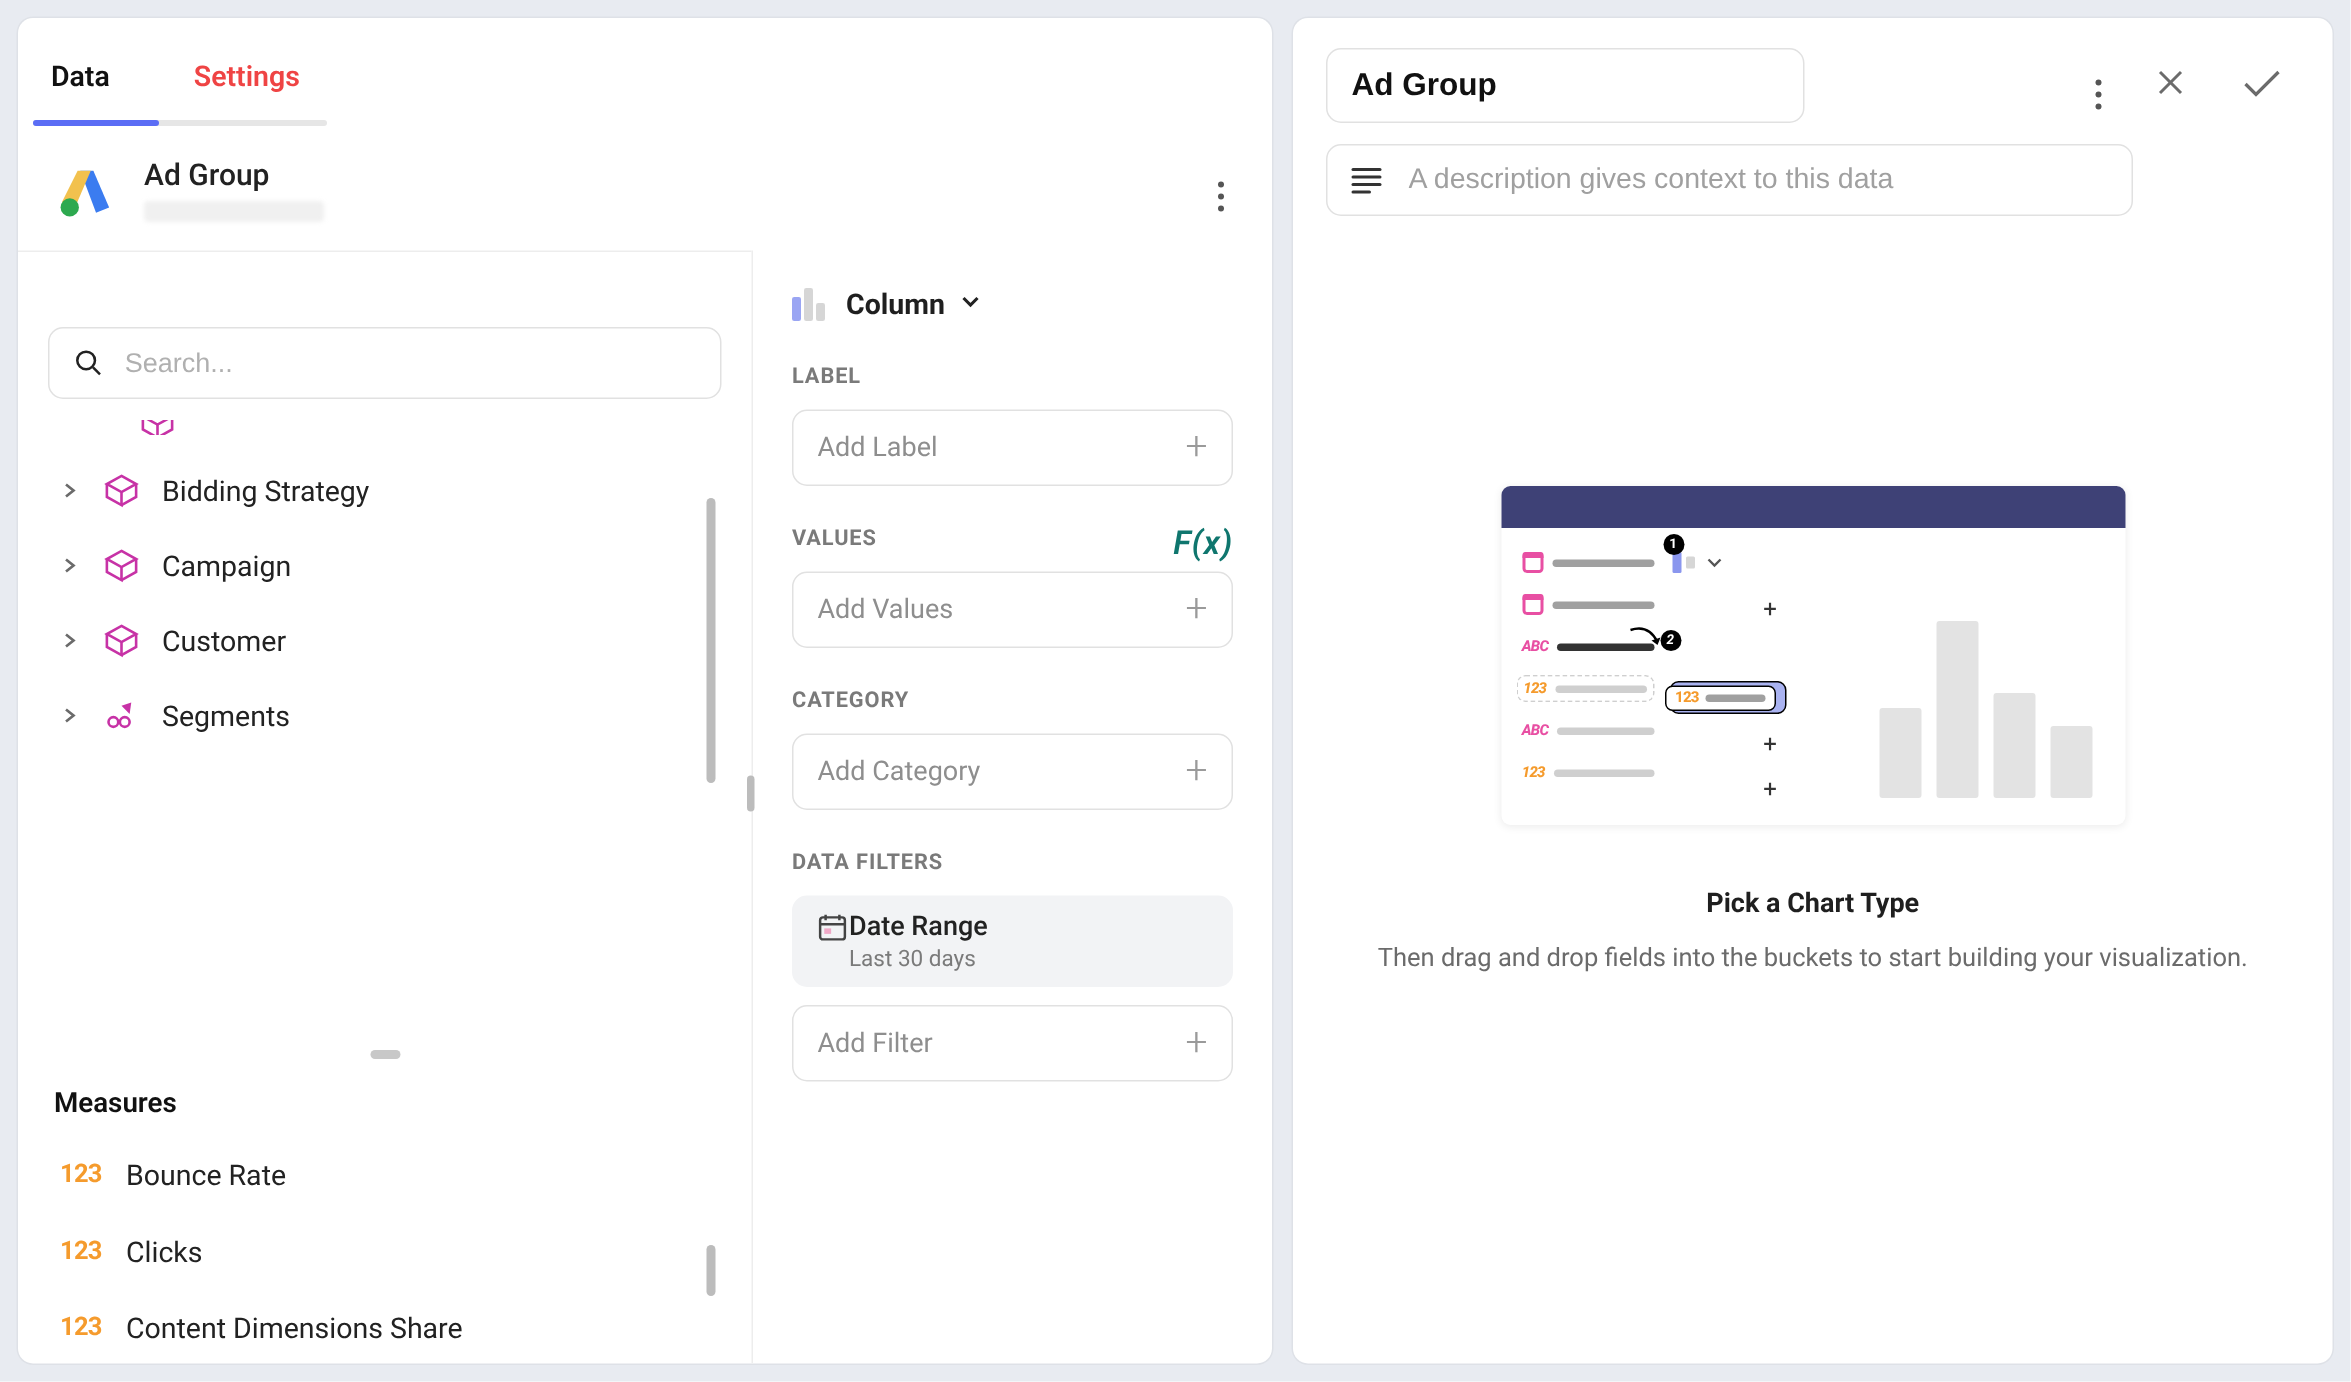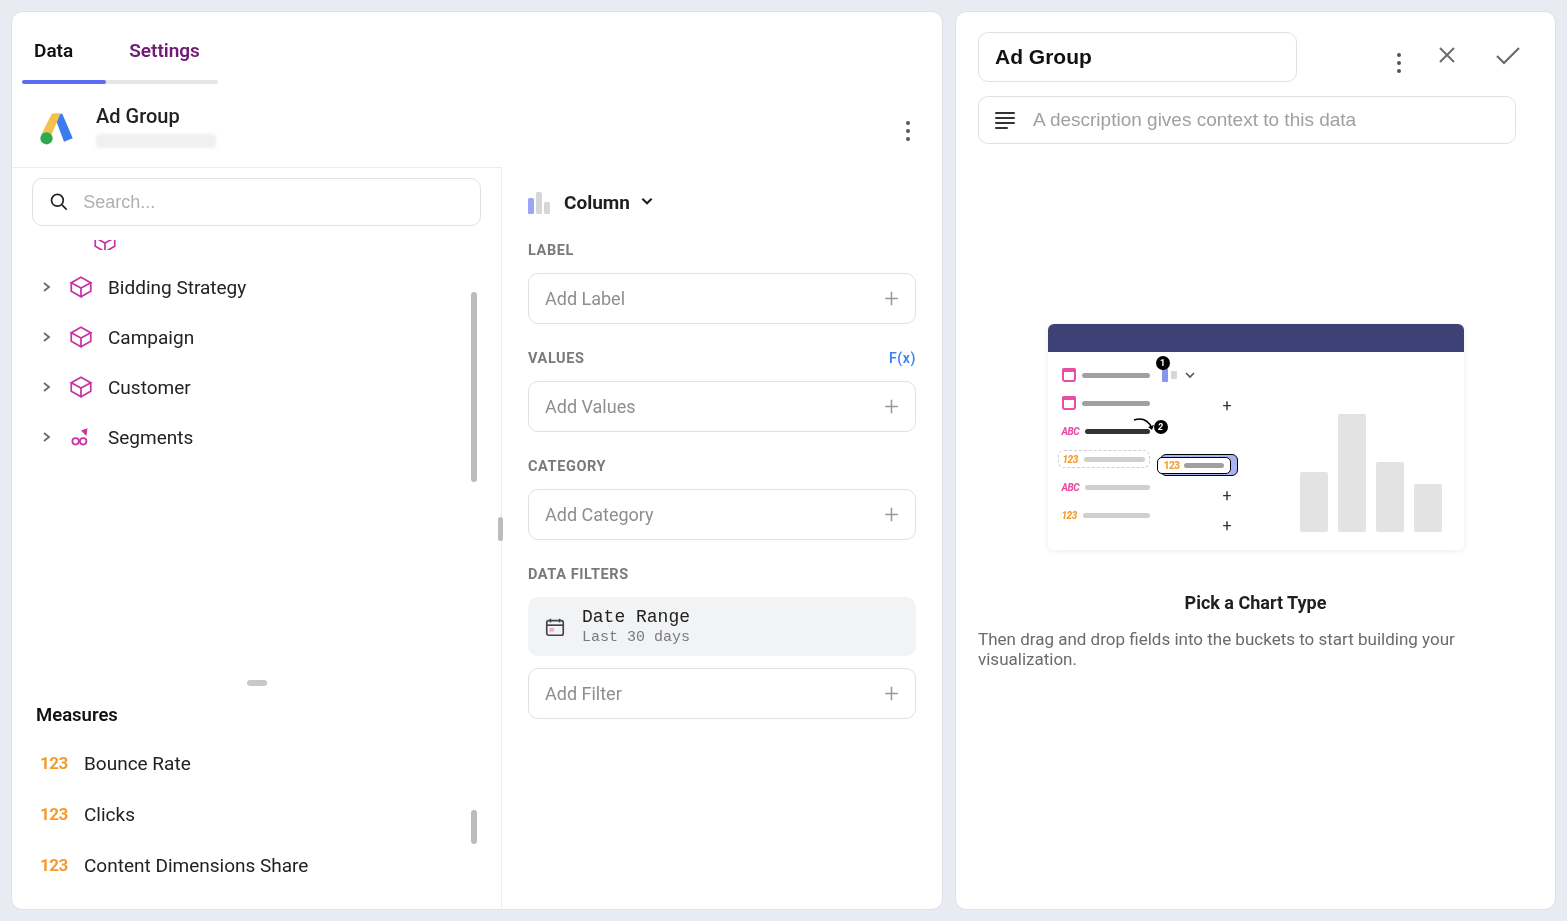--- a/index.html
+++ b/index.html
@@ -18,21 +18,21 @@
       height: 100%;
     }
     .panel {
       background: #fff;
       border-radius: 10px;
       box-shadow: 0 0 0 1px rgba(0,0,0,0.04);
       overflow: hidden;
       position: relative;
     }
     .left-panel {
-      width: 930px;
+      width: 836px;
       display: flex;
       flex-direction: column;
     }
     .right-panel {
       flex: 1;
       display: flex;
       flex-direction: column;
       padding: 10px 22px 0 22px;
     }
 
@@ -41,21 +41,21 @@
       display: flex;
       padding: 0 22px;
       gap: 56px;
       height: 72px;
       align-items: center;
       border-bottom: 1px solid transparent;
     }
     .tab {
       font-size: 19px;
       font-weight: 600;
-      color: #701a75;
+      color: #ef4444;
       cursor: pointer;
       padding-top: 6px;
     }
     .tab.active {
       color: #111;
     }
     .tab-underline {
       height: 4px;
       background: #e6e6e6;
       width: 196px;
@@ -127,20 +127,21 @@
 
     
     .search-wrap { padding: 10px 20px 6px 20px; border-top: 1px solid #ededed; }
     .search {
       display: flex;
       align-items: center;
       gap: 14px;
       border: 1px solid #e1e1e1;
       border-radius: 10px;
       padding: 12px 16px;
+      margin-top: 40px;
     }
     .search svg { width: 22px; height: 22px; stroke: #222; }
     .search input {
       border: none; outline: none;
       font-size: 18px;
       width: 100%;
       color: #333;
     }
     .search input::placeholder { color: #b0b0b0; }
 
@@ -242,23 +243,24 @@
 
     .config-section-label {
       font-size: 14.5px;
       letter-spacing: 0.6px;
       font-weight: 700;
       color: #7a7a7a;
       margin-top: 6px;
     }
     .fx-link {
       float: right;
-      color: #3b82f6;
+      color: #0f766e;
+      font-style: italic;
       font-weight: 600;
-      font-size: 14px;
+      font-size: 22px;
     }
 
     .dropzone {
       border: 1px solid #e1e1e1;
       border-radius: 10px;
       padding: 14px 16px;
       display: flex;
       align-items: center;
       justify-content: space-between;
       margin-top: 14px;
@@ -272,25 +274,23 @@
       color: #9a9a9a;
       font-weight: 300;
       line-height: 0.6;
     }
 
     .filter-chip {
       background: #f2f3f5;
       border-radius: 10px;
       padding: 10px 16px;
       display: flex;
-      align-items: center;
-      gap: 16px;
+      align-items: flex-start;
       margin-top: 14px;
       cursor: pointer;
-      font-family: Liberation Mono, monospace;
     }
     .cal-icon { width: 22px; height: 22px; }
     .filter-chip .t1 { font-size: 18px; color: #222; font-weight: 500; }
     .filter-chip .t2 { font-size: 15px; color: #7a7a7a; margin-top: 2px; }
 
     
     .rp-header {
       display: flex;
       align-items: center;
       gap: 12px;

